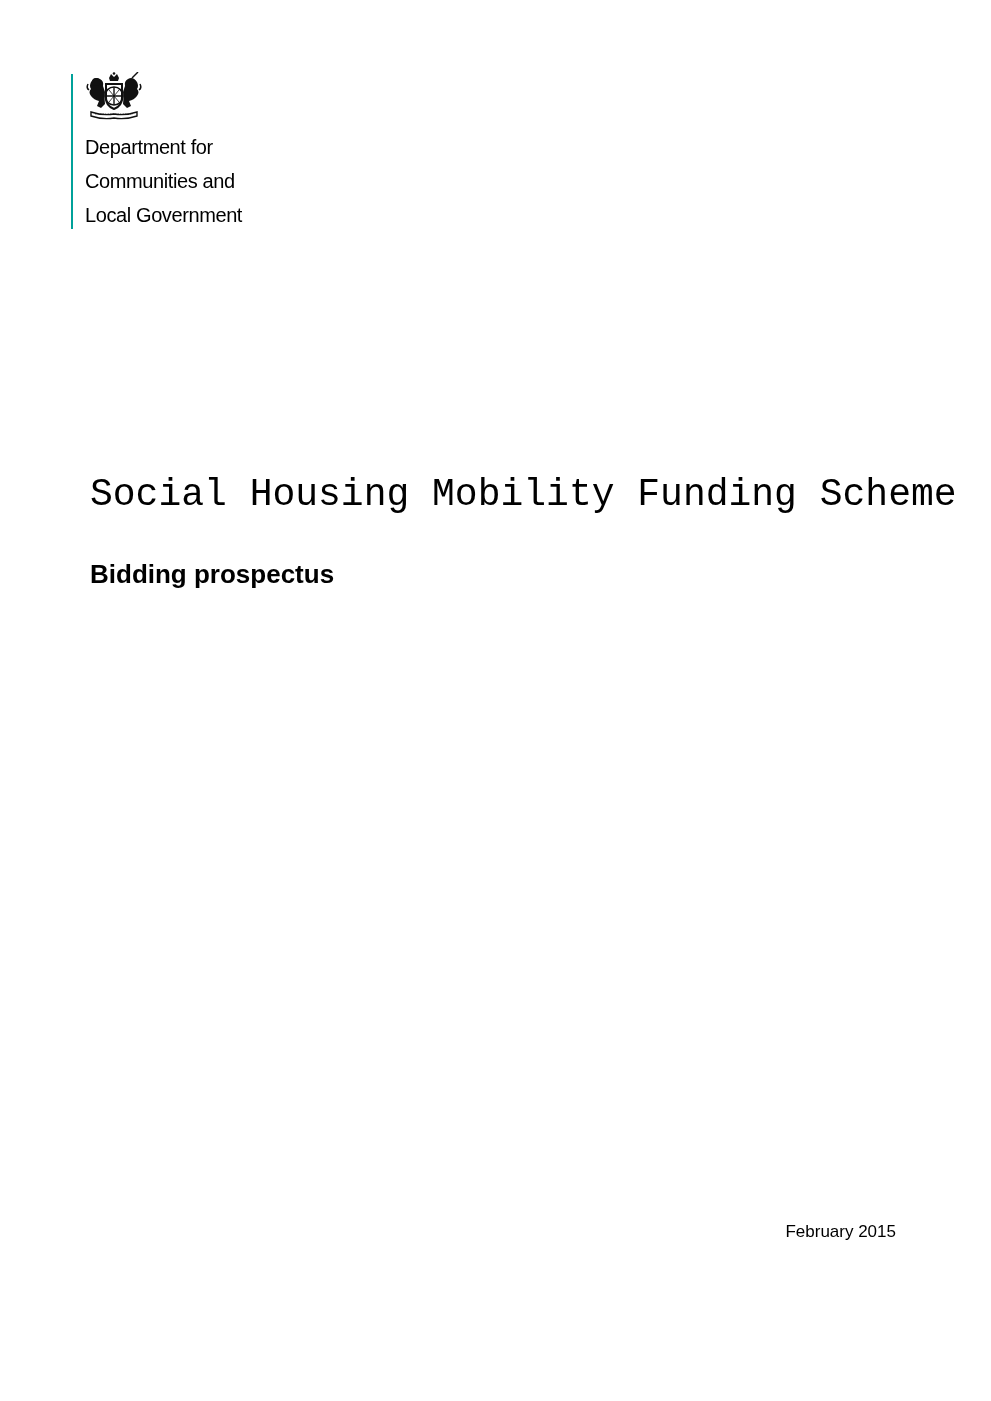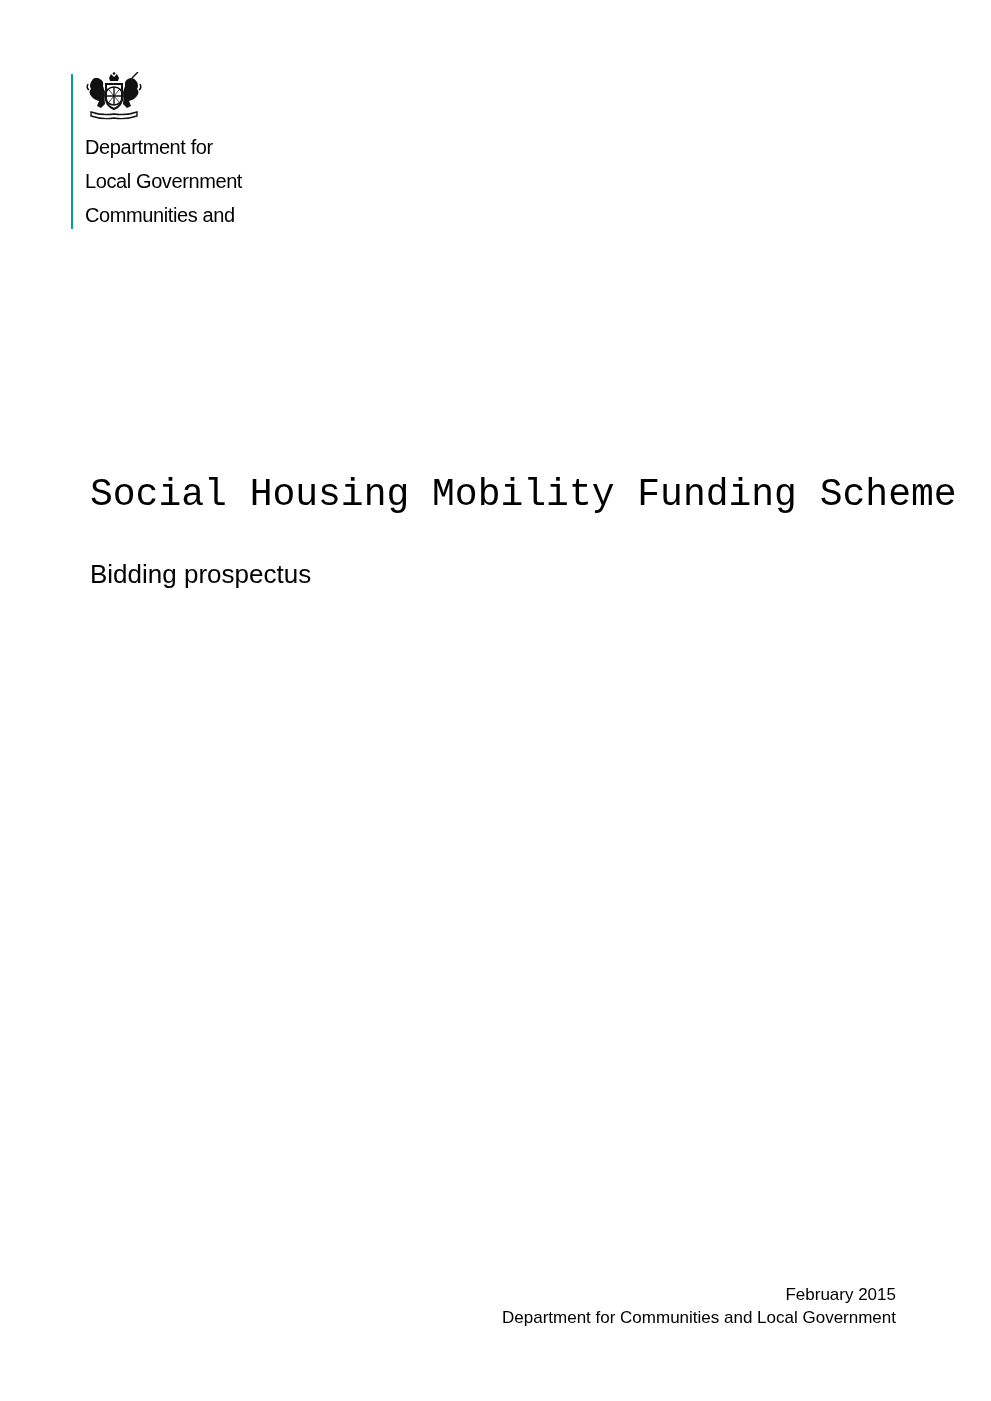--- a/index.html
+++ b/index.html
@@ -59,27 +59,26 @@
       font-family: Liberation Mono, monospace;
     }
     .subtitle {
       position: absolute;
       left: 90px;
       top: 558px;
       font-size: 26px;
       line-height: 32px;
       white-space: nowrap;
       margin: 0;
-      font-weight: normal;
+      font-weight: bold;
     }
     .footer {
       position: absolute;
       right: 95px;
-      top: 1283px;
-      text-align: right;
+      top: 1220px;
       font-size: 17px;
       line-height: 23px;
       white-space: nowrap;
     }
   </style>
 </head>
 <body>
 
 <div class="logo-block">
   <div class="logo-bar"></div>
@@ -99,24 +98,23 @@
 
     <path d="M52 10 Q48 4 43 7 Q39 9 40 14 L38 20 Q39 26 38 32 L42 36 L46 34 L44 29 Q49 28 52 24 Q55 20 52 17 Q54 14 52 10 Z" fill="#111"></path>
     <path d="M47 6 L53 0" stroke="#111" stroke-width="1.4"></path>
     <path d="M55 12 Q57 16 54 18" stroke="#111" stroke-width="1.5" fill="none"></path>
 
     <path d="M6 40 Q18 44 29 42 Q40 44 52 40 L52 44 Q40 48 29 46 Q18 48 6 44 Z" fill="#fff" stroke="#111" stroke-width="1.4"></path>
     <path d="M10 42 L48 42" stroke="#111" stroke-width="0.6" stroke-dasharray="1.5 1"></path>
   </svg>
   <div class="logo-text">
     <div>Department for</div>
+    <div>Communities and</div>
     <div>Local Government</div>
-    <div>Communities and</div>
   </div>
 </div>
 
 <h1 class="title">Social Housing Mobility Funding Scheme</h1>
 <h2 class="subtitle">Bidding prospectus</h2>
 
 <div class="footer">
   <div>February 2015</div>
-  <div>Department for Communities and Local Government</div>
 </div>
 
 </body></html>

